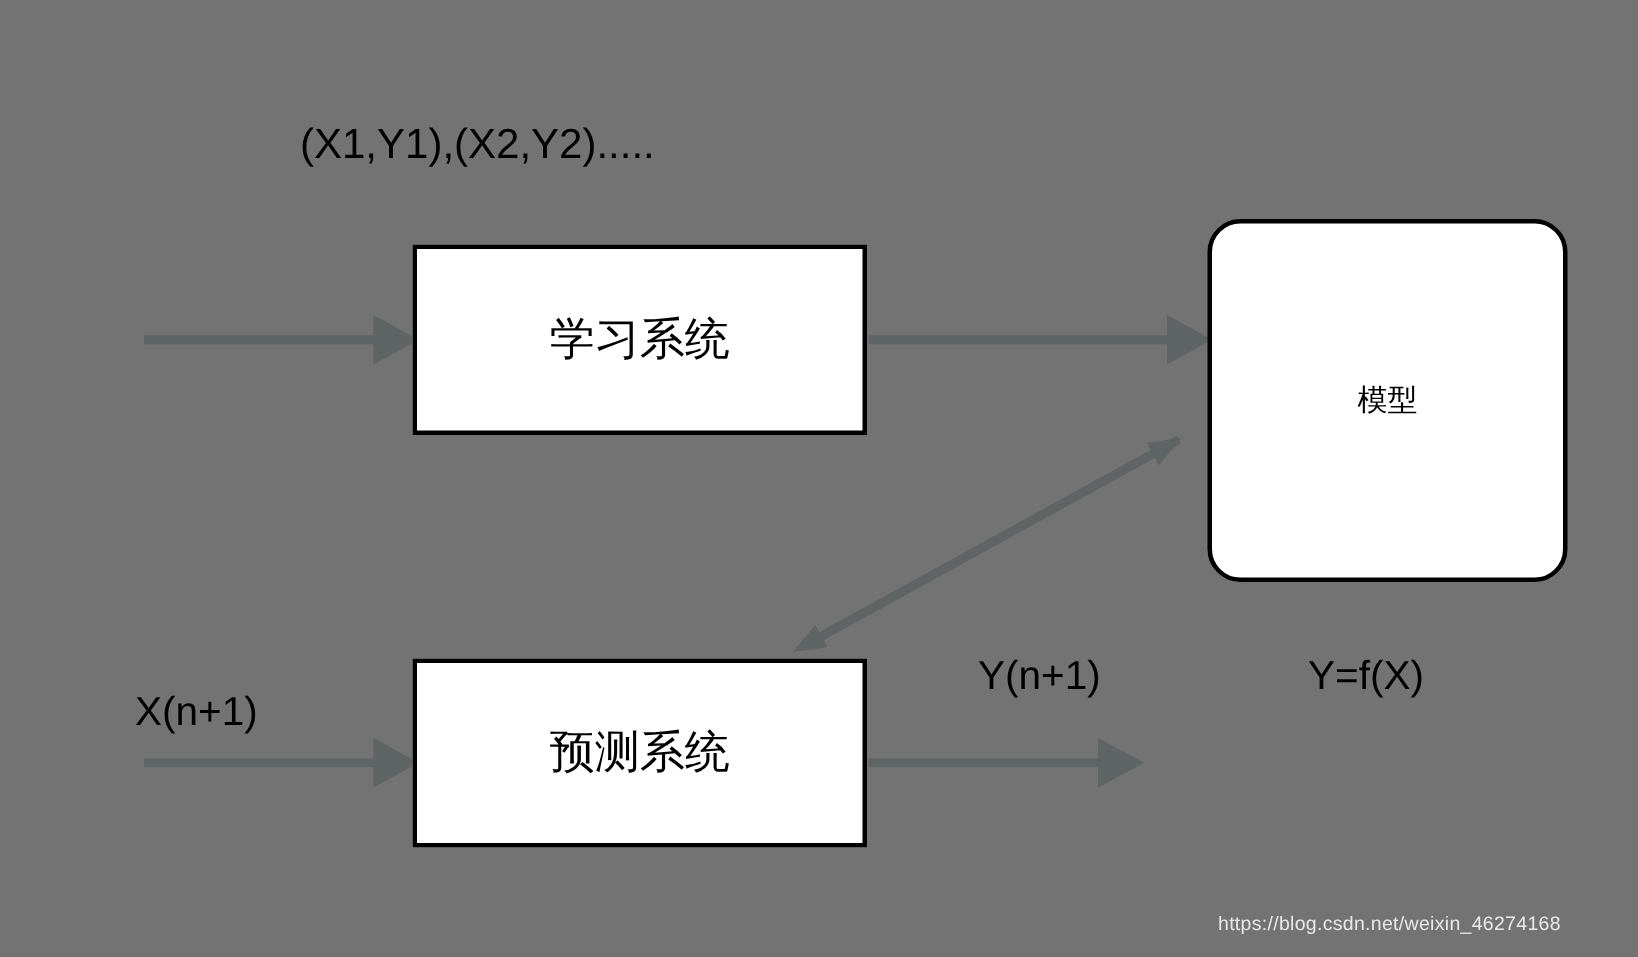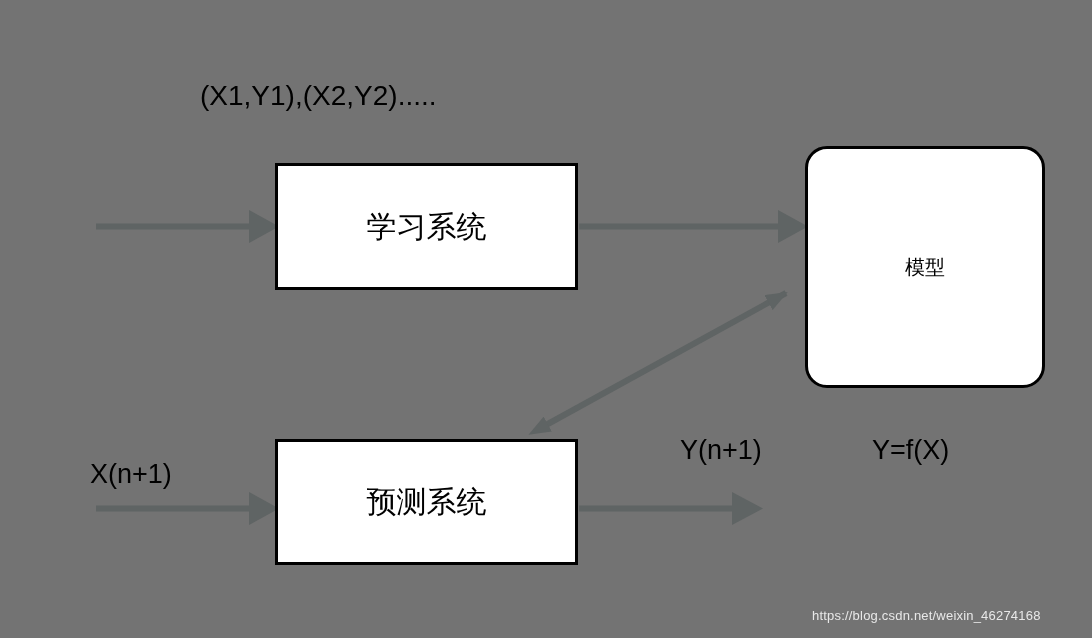--- a/index.html
+++ b/index.html
@@ -46,21 +46,21 @@
 
   .free-label {
     position: absolute;
     font-family: "Liberation Sans", "DejaVu Sans", sans-serif;
     color: #000000;
     white-space: nowrap;
     line-height: 1;
   }
   #dataset-label { font-size: 28px; left: 200px; top: 82px; }
   #input-x-label { font-size: 27px; left: 90px; top: 461px; }
-  #output-y-label { font-size: 27px; left: 680px; top: 437px; }
+  #output-y-label { font-size: 27px; left: 652px; top: 437px; }
   #formula-label  { font-size: 27px; left: 872px; top: 437px; text-align: right; }
 
   #watermark {
     position: absolute;
     left: 812px;
     top: 608px;
     font-size: 13px;
     color: #e8e8e8;
     font-family: "Liberation Sans", "DejaVu Sans", sans-serif;
     white-space: nowrap;

